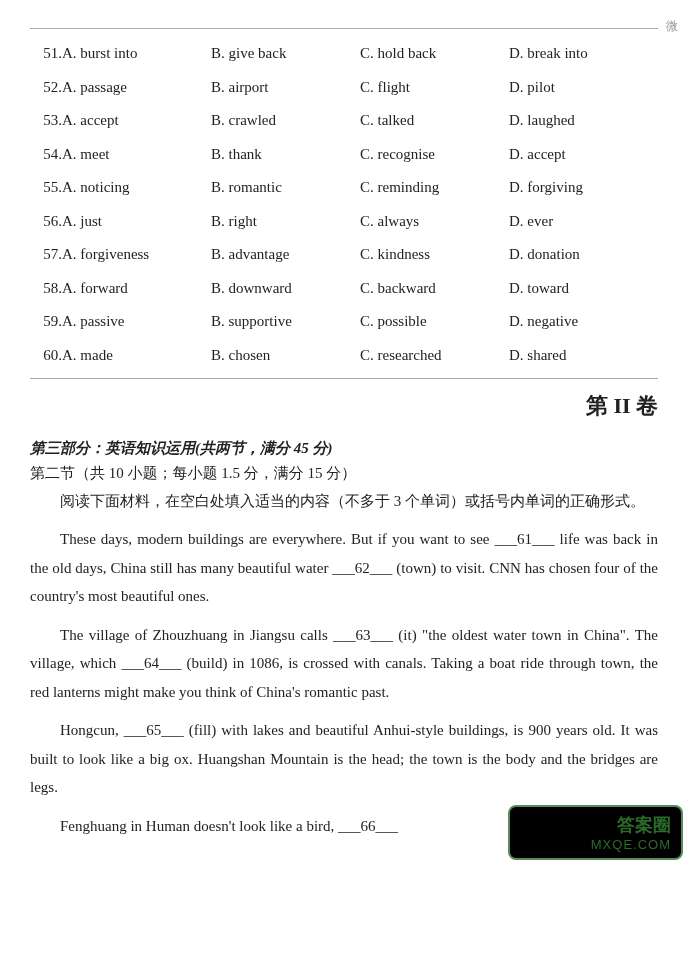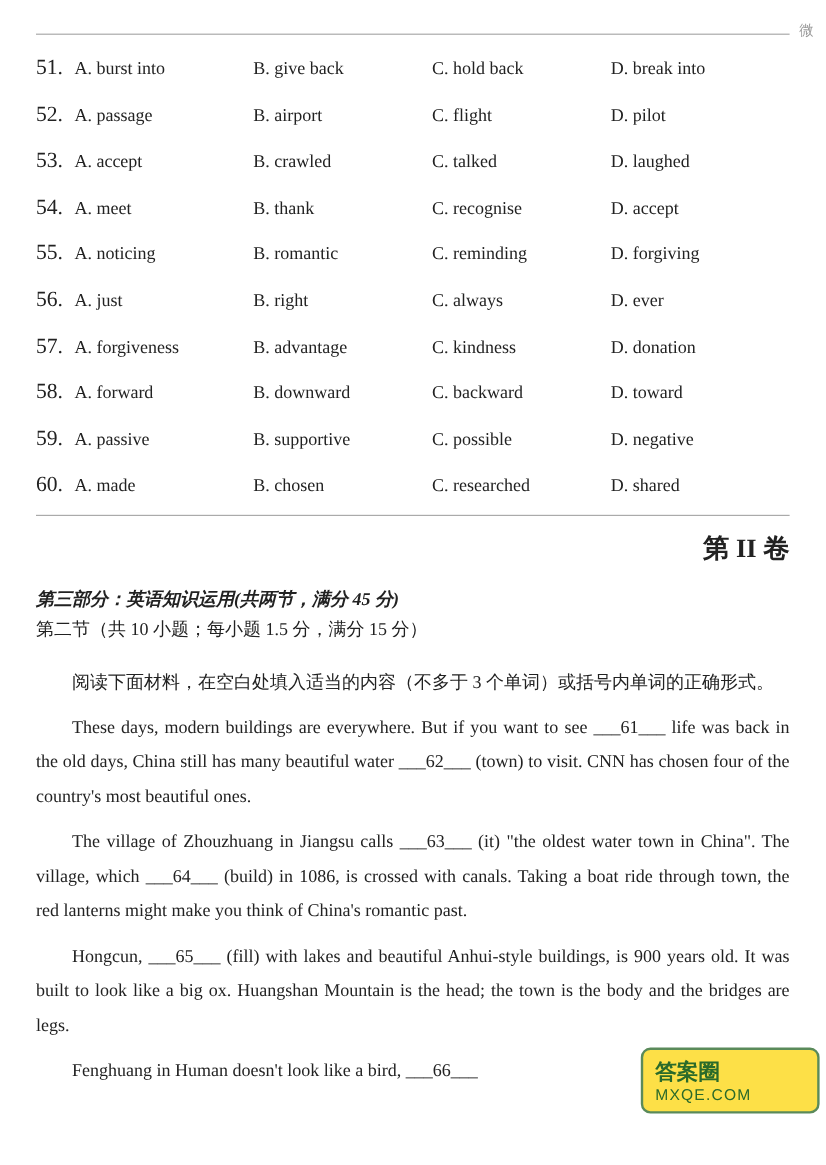--- a/index.html
+++ b/index.html
@@ -25,21 +25,22 @@
       margin-bottom: 10px;
     }
     .mcq-row {
       display: flex;
       align-items: baseline;
       margin-bottom: 8px;
       line-height: 1.7;
     }
     .mcq-num {
       min-width: 32px;
-      font-size: 18px;
+      font-size: 15px;
+      text-align: right;
     }
     .mcq-option {
       flex: 1;
       font-size: 15px;
     }
     .divider-line {
       border: none;
       border-top: 1px solid #aaa;
       margin: 8px 0 12px 0;
     }
@@ -51,21 +52,21 @@
       font-family: "SimSun", "宋体", serif;
     }
     .part-title {
       font-weight: bold;
       font-size: 15px;
       margin-bottom: 6px;
       font-style: italic;
     }
     .sub-title {
       font-size: 15px;
-      margin-bottom: 22px;
+      margin-bottom: 5px;
     }
     .passage-instruction {
       font-size: 15px;
       margin-bottom: 10px;
       line-height: 1.8;
       text-indent: 2em;
     }
     .passage-para {
       font-size: 15px;
       line-height: 1.9;
@@ -198,18 +199,18 @@
 
   <div class="passage-instruction">阅读下面材料，在空白处填入适当的内容（不多于 3 个单词）或括号内单词的正确形式。</div>
 
   <div id="paragraphs-container">
       <p class="passage-para">These days, modern buildings are everywhere. But if you want to see ___61___ life was back in the old days, China still has many beautiful water ___62___ (town) to visit. CNN has chosen four of the country's most beautiful ones.</p>
       <p class="passage-para">The village of Zhouzhuang in Jiangsu calls ___63___ (it) "the oldest water town in China". The village, which ___64___ (build) in 1086, is crossed with canals. Taking a boat ride through town, the red lanterns might make you think of China's romantic past.</p>
       <p class="passage-para">Hongcun, ___65___ (fill) with lakes and beautiful Anhui-style buildings, is 900 years old. It was built to look like a big ox. Huangshan Mountain is the head; the town is the body and the bridges are legs.</p>
       <p class="passage-para">Fenghuang in Human doesn't look like a bird, ___66___</p>
     </div>
 
-  <div class="watermark-box" style="position:absolute;bottom:10px;right:5px;background:#fde047;border:2px solid #5a8a5a;border-radius:8px;padding:6px 10px;text-align:left;width:149px;">
+  <div class="watermark-box" style="position:absolute;bottom:10px;right:5px;background:#000000;border:2px solid #5a8a5a;border-radius:8px;padding:6px 10px;text-align:right;width:175px;">
     <div class="watermark-title">答案圈</div>
     <div class="watermark-subtitle">MXQE.COM</div>
   </div>
 
 </div>
 
 </body></html>

